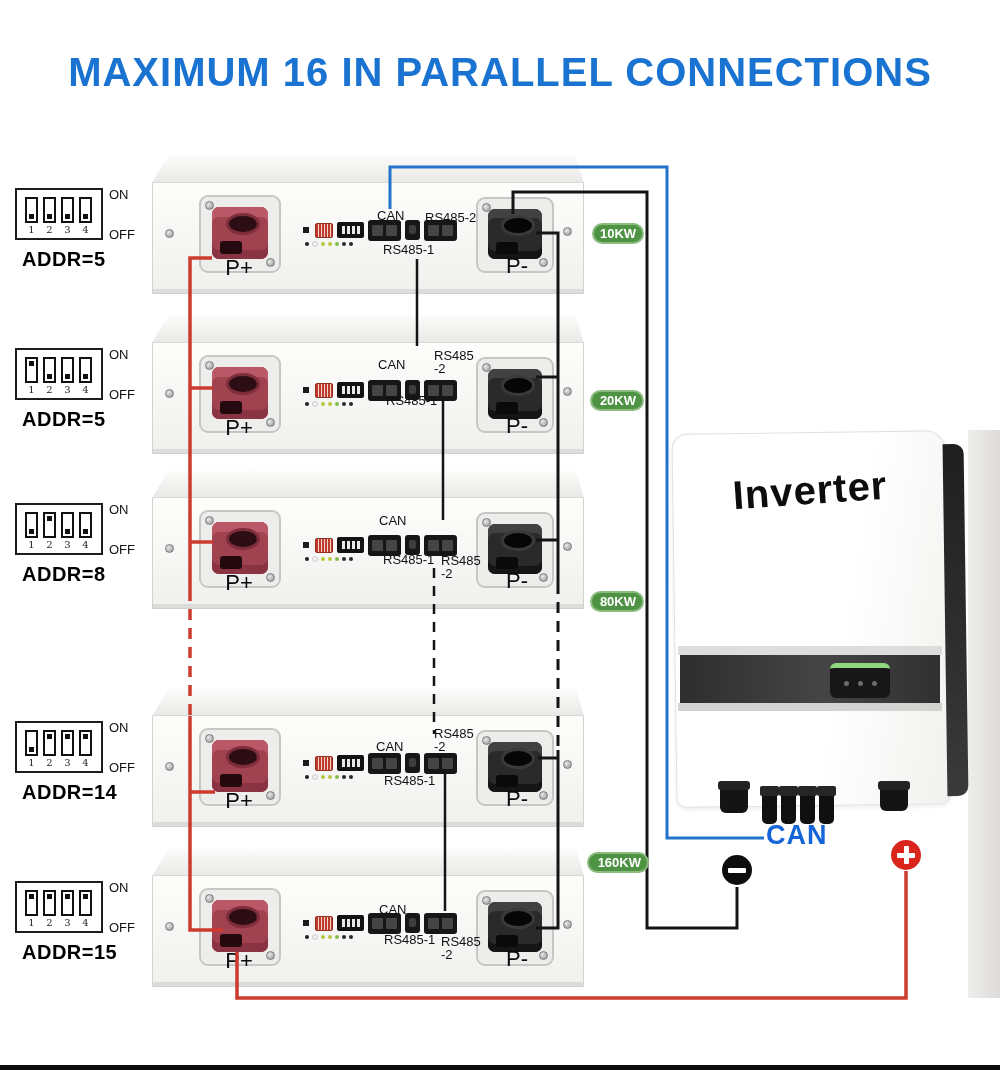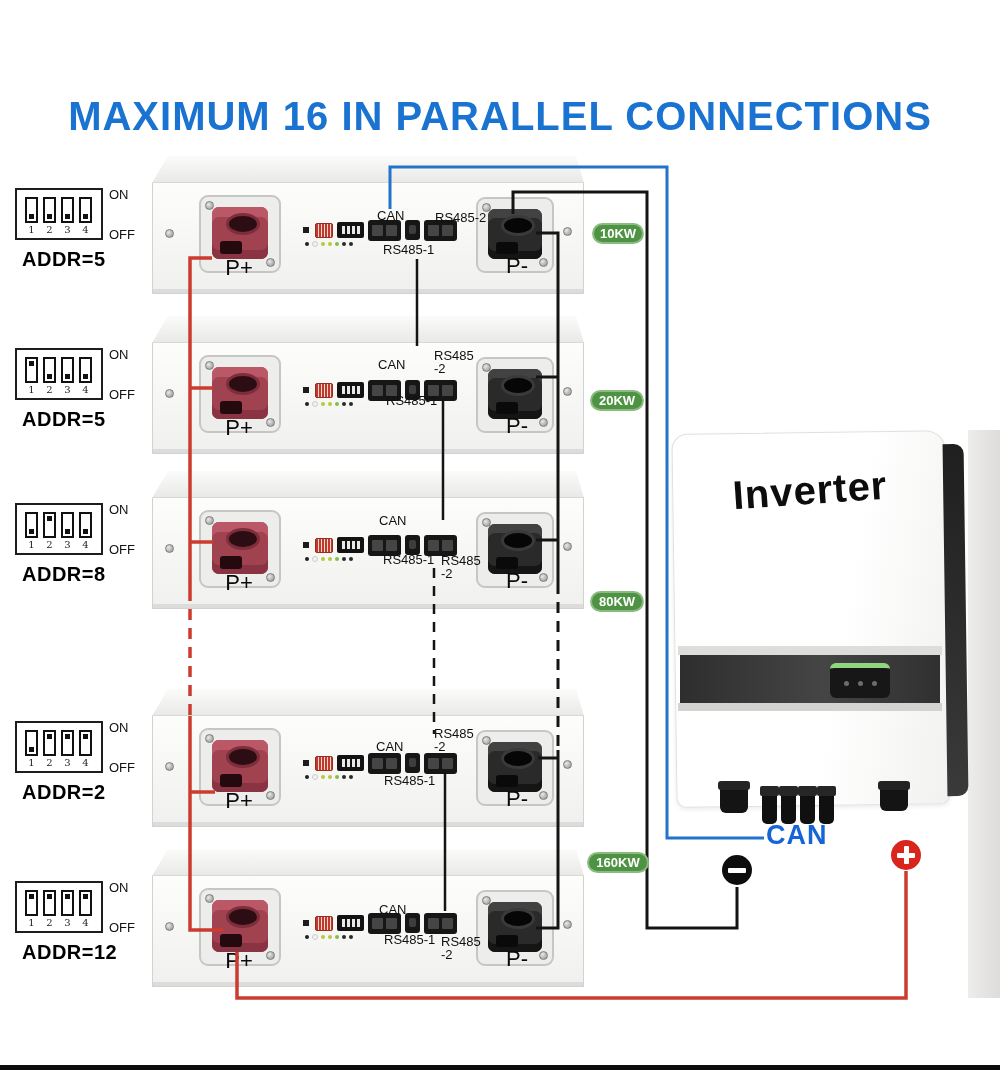--- a/index.html
+++ b/index.html
@@ -2,21 +2,21 @@
 <html><head>
 <meta charset="utf-8">
 <style>
   html,body{margin:0;padding:0;background:#fff;}
   body{width:1000px;height:1075px;position:relative;overflow:hidden;
        font-family:"Liberation Sans","DejaVu Sans",sans-serif;}
   .canvas{position:absolute;inset:0;width:1000px;height:1075px;background:#fff;}
 
   
   .title{position:absolute;left:0;top:50px;width:1000px;text-align:center;
-         font-size:40px;font-weight:bold;color:#1a73d1;letter-spacing:1px;white-space:nowrap;margin-top:44px;}
+         font-size:40px;font-weight:bold;color:#1a73d1;letter-spacing:1px;white-space:nowrap;}
 
   
   .right-shade{position:absolute;left:968px;top:430px;width:32px;height:568px;
                background:linear-gradient(90deg,#ededeb,#dedcda);z-index:0;}
   .bottom-rule{position:absolute;left:0;top:1065px;width:1000px;height:5px;background:#0c0c0c;z-index:2;}
 
   
   .battery{position:absolute;left:0;width:1000px;height:160px;z-index:1;}
   .b1{top:156px}.b2{top:316px}.b3{top:471px}.b4{top:689px}.b5{top:849px}
 
@@ -73,29 +73,29 @@
   .ports{width:15px;height:20px;background:#161616;border-radius:3px;position:relative;}
   .ports::after{content:"";position:absolute;left:4px;top:5px;width:7px;height:9px;background:#3d3d3d;border-radius:2px;}
   .leds{position:absolute;left:152px;top:58px;display:flex;align-items:center;gap:3px;}
   .leds i{display:block;width:4px;height:4px;border-radius:50%;}
   .ld1{background:#202020}.ld2{background:#f2f2f2;border:1px solid #ccc}
   .lg1{background:#b9c93e}.lg2{background:#7fbf4d}.ld3{background:#2a2a2a}
 
   
   .lab{position:absolute;font-size:13px;color:#101010;white-space:nowrap;line-height:13px;z-index:4;}
   .rs2 span{display:block;}
-  .b1 .can{left:224px;top:26px}.b1 .rs2{left:282px;top:28px}.b1 .rs1{left:230px;top:60px}
+  .b1 .can{left:224px;top:26px}.b1 .rs2{left:272px;top:28px}.b1 .rs1{left:230px;top:60px}
   .b2 .can{left:225px;top:15px}.b2 .rs2{left:281px;top:6px}.b2 .rs1{left:233px;top:51px}
   .b3 .can{left:226px;top:16px}.b3 .rs1{left:230px;top:55px}.b3 .rs2{left:288px;top:56px}
   .b4 .can{left:223px;top:24px}.b4 .rs2{left:281px;top:11px}.b4 .rs1{left:231px;top:58px}
   .b5 .can{left:226px;top:27px}.b5 .rs1{left:231px;top:57px}.b5 .rs2{left:288px;top:59px}
 
   
   .badge{position:absolute;background:#4e9343;border:2px solid #8cbb80;border-radius:12px;color:#fff;
-         font-size:13px;font-weight:bold;text-align:center;line-height:17px;padding:0 6px;z-index:5;white-space:nowrap;}
+         font-size:13px;font-weight:bold;text-align:right;line-height:17px;padding:0 6px;z-index:5;white-space:nowrap;}
   .badge10{left:592px;top:223px;width:36px;}
   .badge20{left:590px;top:390px;width:38px;}
   .badge80{left:590px;top:591px;width:38px;}
   .badge160{left:587px;top:852px;width:46px;}
 
   
   .inverter{position:absolute;left:674px;top:426px;width:300px;height:408px;z-index:1;}
   .inv-body{position:absolute;left:0;top:6px;width:272px;height:372px;border-radius:16px 20px 10px 10px;
             background:linear-gradient(100deg,#ffffff 60%,#f1f1ef);border:1px solid #e0e0de;
             transform:rotate(-0.8deg);box-shadow:0 2px 4px rgba(0,0,0,.08);}
@@ -390,21 +390,21 @@
           </div>
           <div class="swcell">
             <div class="sw up"></div>
             <div class="swnum">3</div>
           </div>
           <div class="swcell">
             <div class="sw up"></div>
             <div class="swnum">4</div>
           </div>
         </div>
-      <div class="addr">ADDR=2</div>
+      <div class="addr">ADDR=14</div>
     </div>
     <div class="unit">
       <div class="utop"></div>
       <div class="uface">
         <div class="screw" style="left:12px;top:46px"></div>
         <div class="screw" style="left:410px;top:44px"></div>
         <div class="plate pl">
           <div class="screw" style="left:4px;top:4px"></div>
           <div class="screw" style="right:4px;bottom:4px"></div>
           <div class="conn cred"></div>
@@ -469,21 +469,21 @@
           </div>
           <div class="swcell">
             <div class="sw up"></div>
             <div class="swnum">3</div>
           </div>
           <div class="swcell">
             <div class="sw up"></div>
             <div class="swnum">4</div>
           </div>
         </div>
-      <div class="addr">ADDR=12</div>
+      <div class="addr">ADDR=15</div>
     </div>
     <div class="unit">
       <div class="utop"></div>
       <div class="uface">
         <div class="screw" style="left:12px;top:46px"></div>
         <div class="screw" style="left:410px;top:44px"></div>
         <div class="plate pl">
           <div class="screw" style="left:4px;top:4px"></div>
           <div class="screw" style="right:4px;bottom:4px"></div>
           <div class="conn cred"></div>

